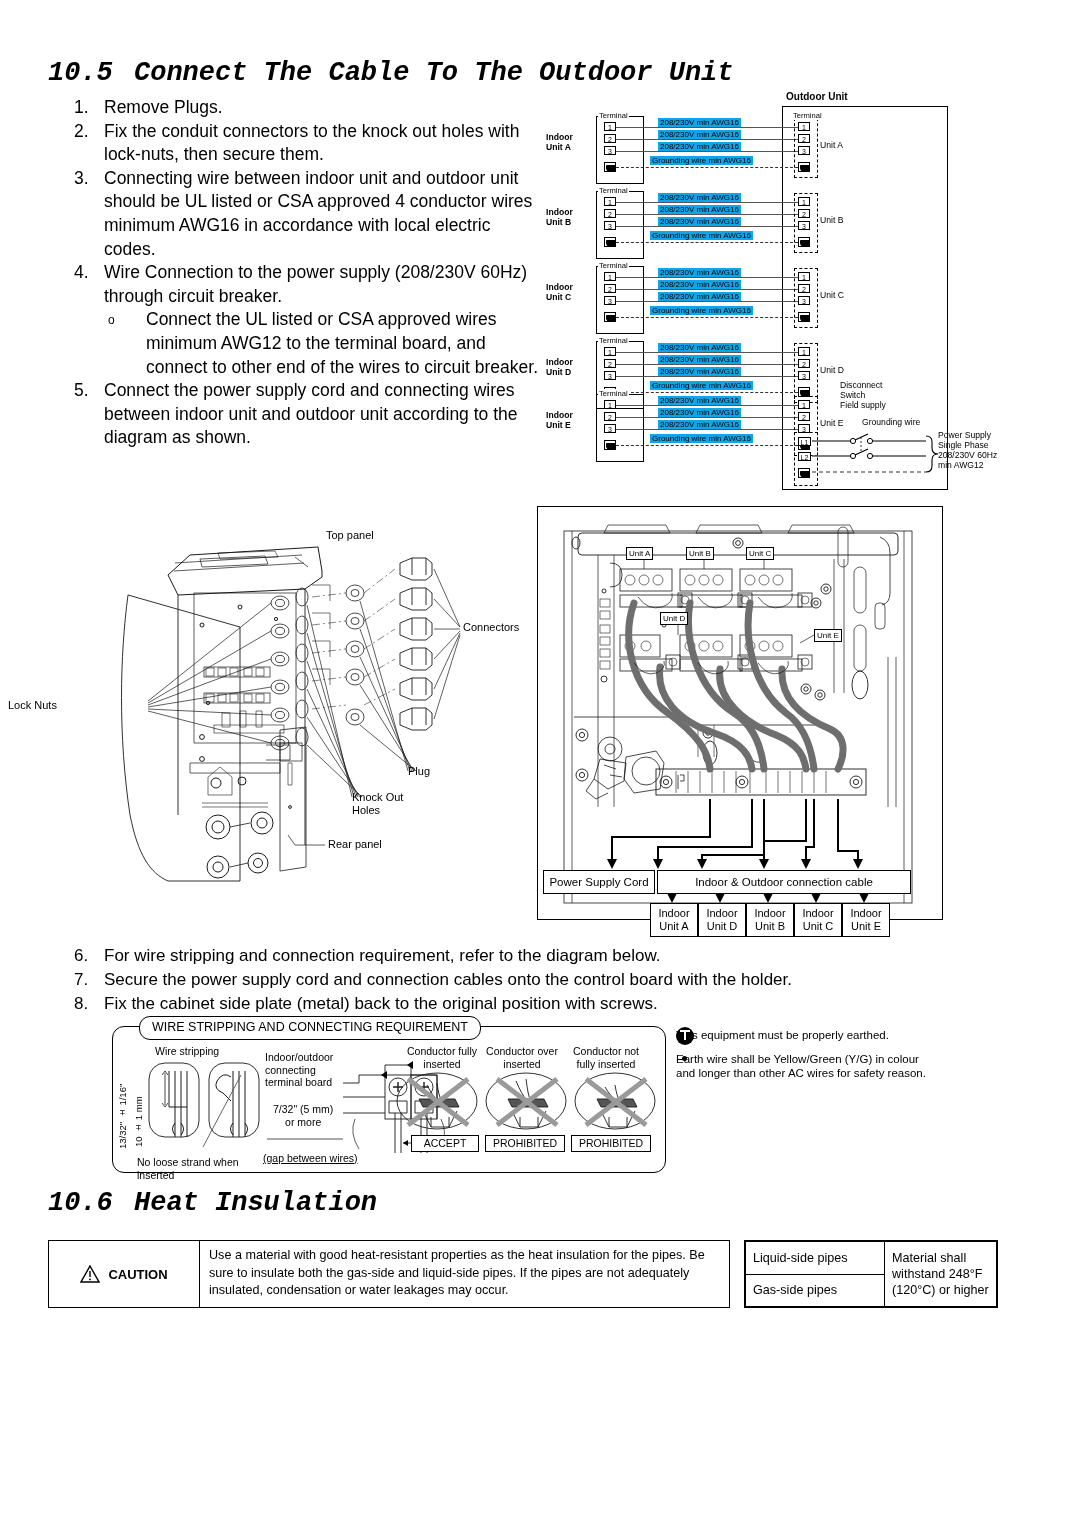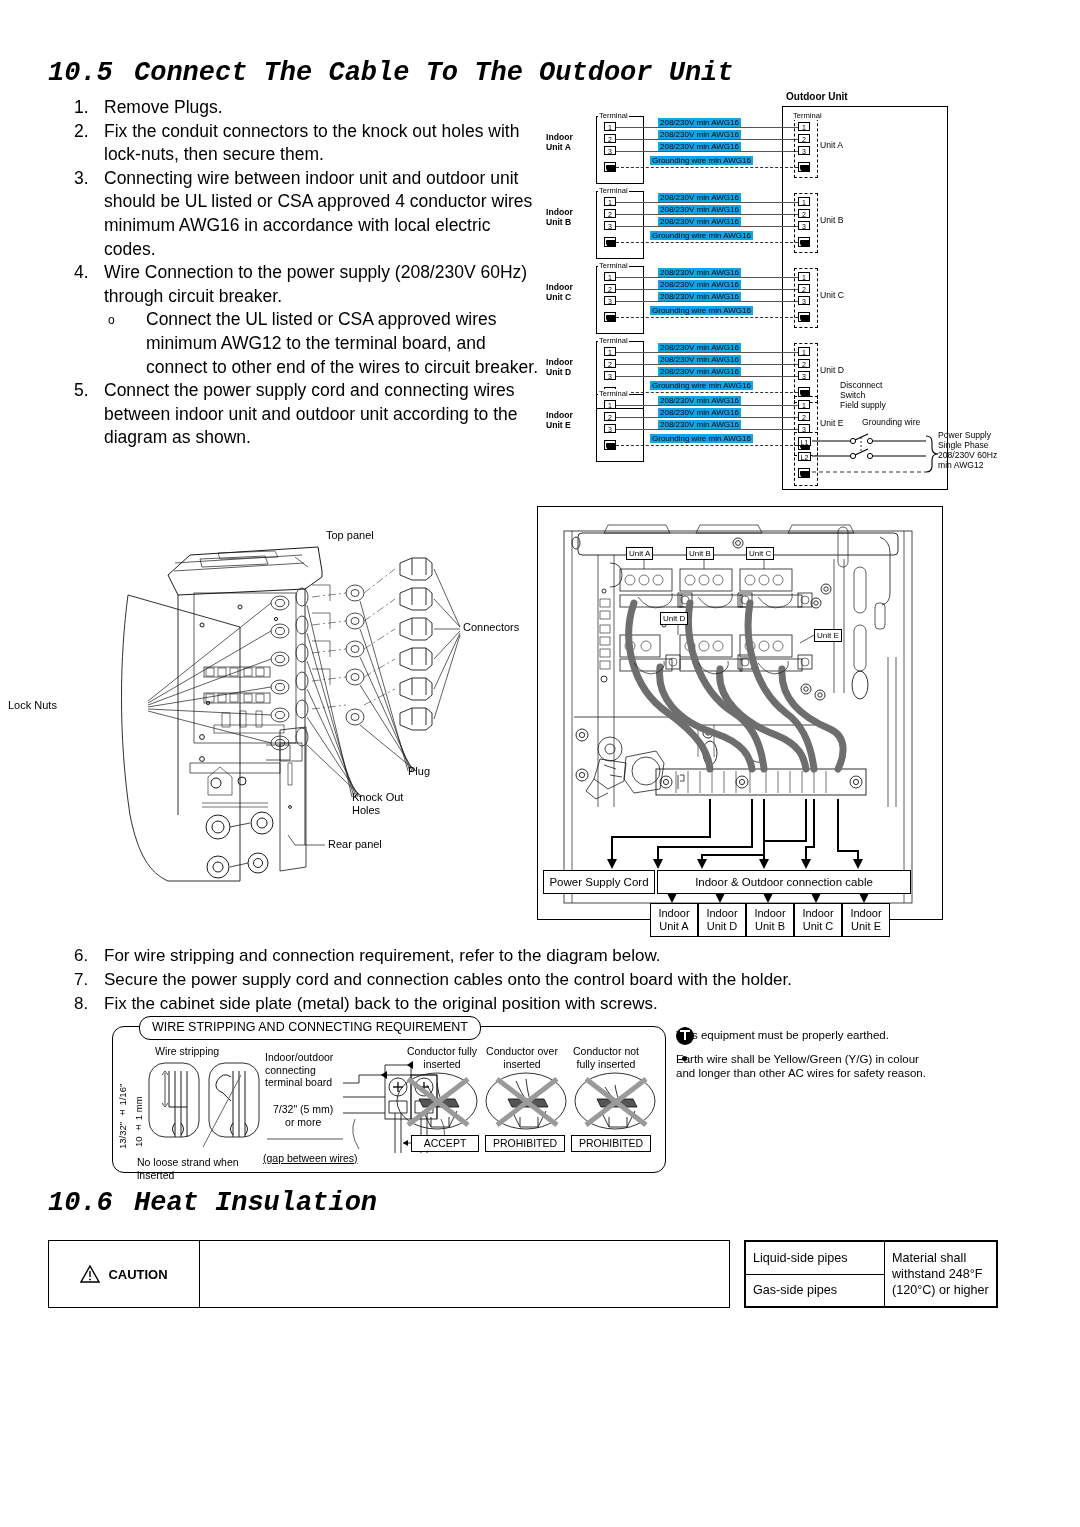--- a/index.html
+++ b/index.html
@@ -865,20 +865,21 @@
     <div class="c1">
       <span class="tri">
         <svg width="20" height="18" viewBox="0 0 20 18">
           <path d="M10 1 L19 17 L1 17 Z" fill="none" stroke="#000" stroke-width="1.4"></path>
           <path d="M10 6 L10 12" stroke="#000" stroke-width="1.4"></path>
           <circle cx="10" cy="14.4" r="0.9" fill="#000"></circle>
         </svg>
       </span>
       <span>CAUTION</span>
     </div>
+    <div class="c2">Use a material with good heat-resistant properties as the heat insulation for the pipes. Be sure to insulate both the gas-side and liquid-side pipes. If the pipes are not adequately insulated, condensation or water leakages may occur.</div>
   </div>
 
   <div id="pipes">
     <table>
       <tbody>
           <tr>
         <td class="left">Liquid-side pipes</td>
         <td class="right" rowspan="2">
           <div>Material shall</div>
           <div>withstand 248°F</div>

